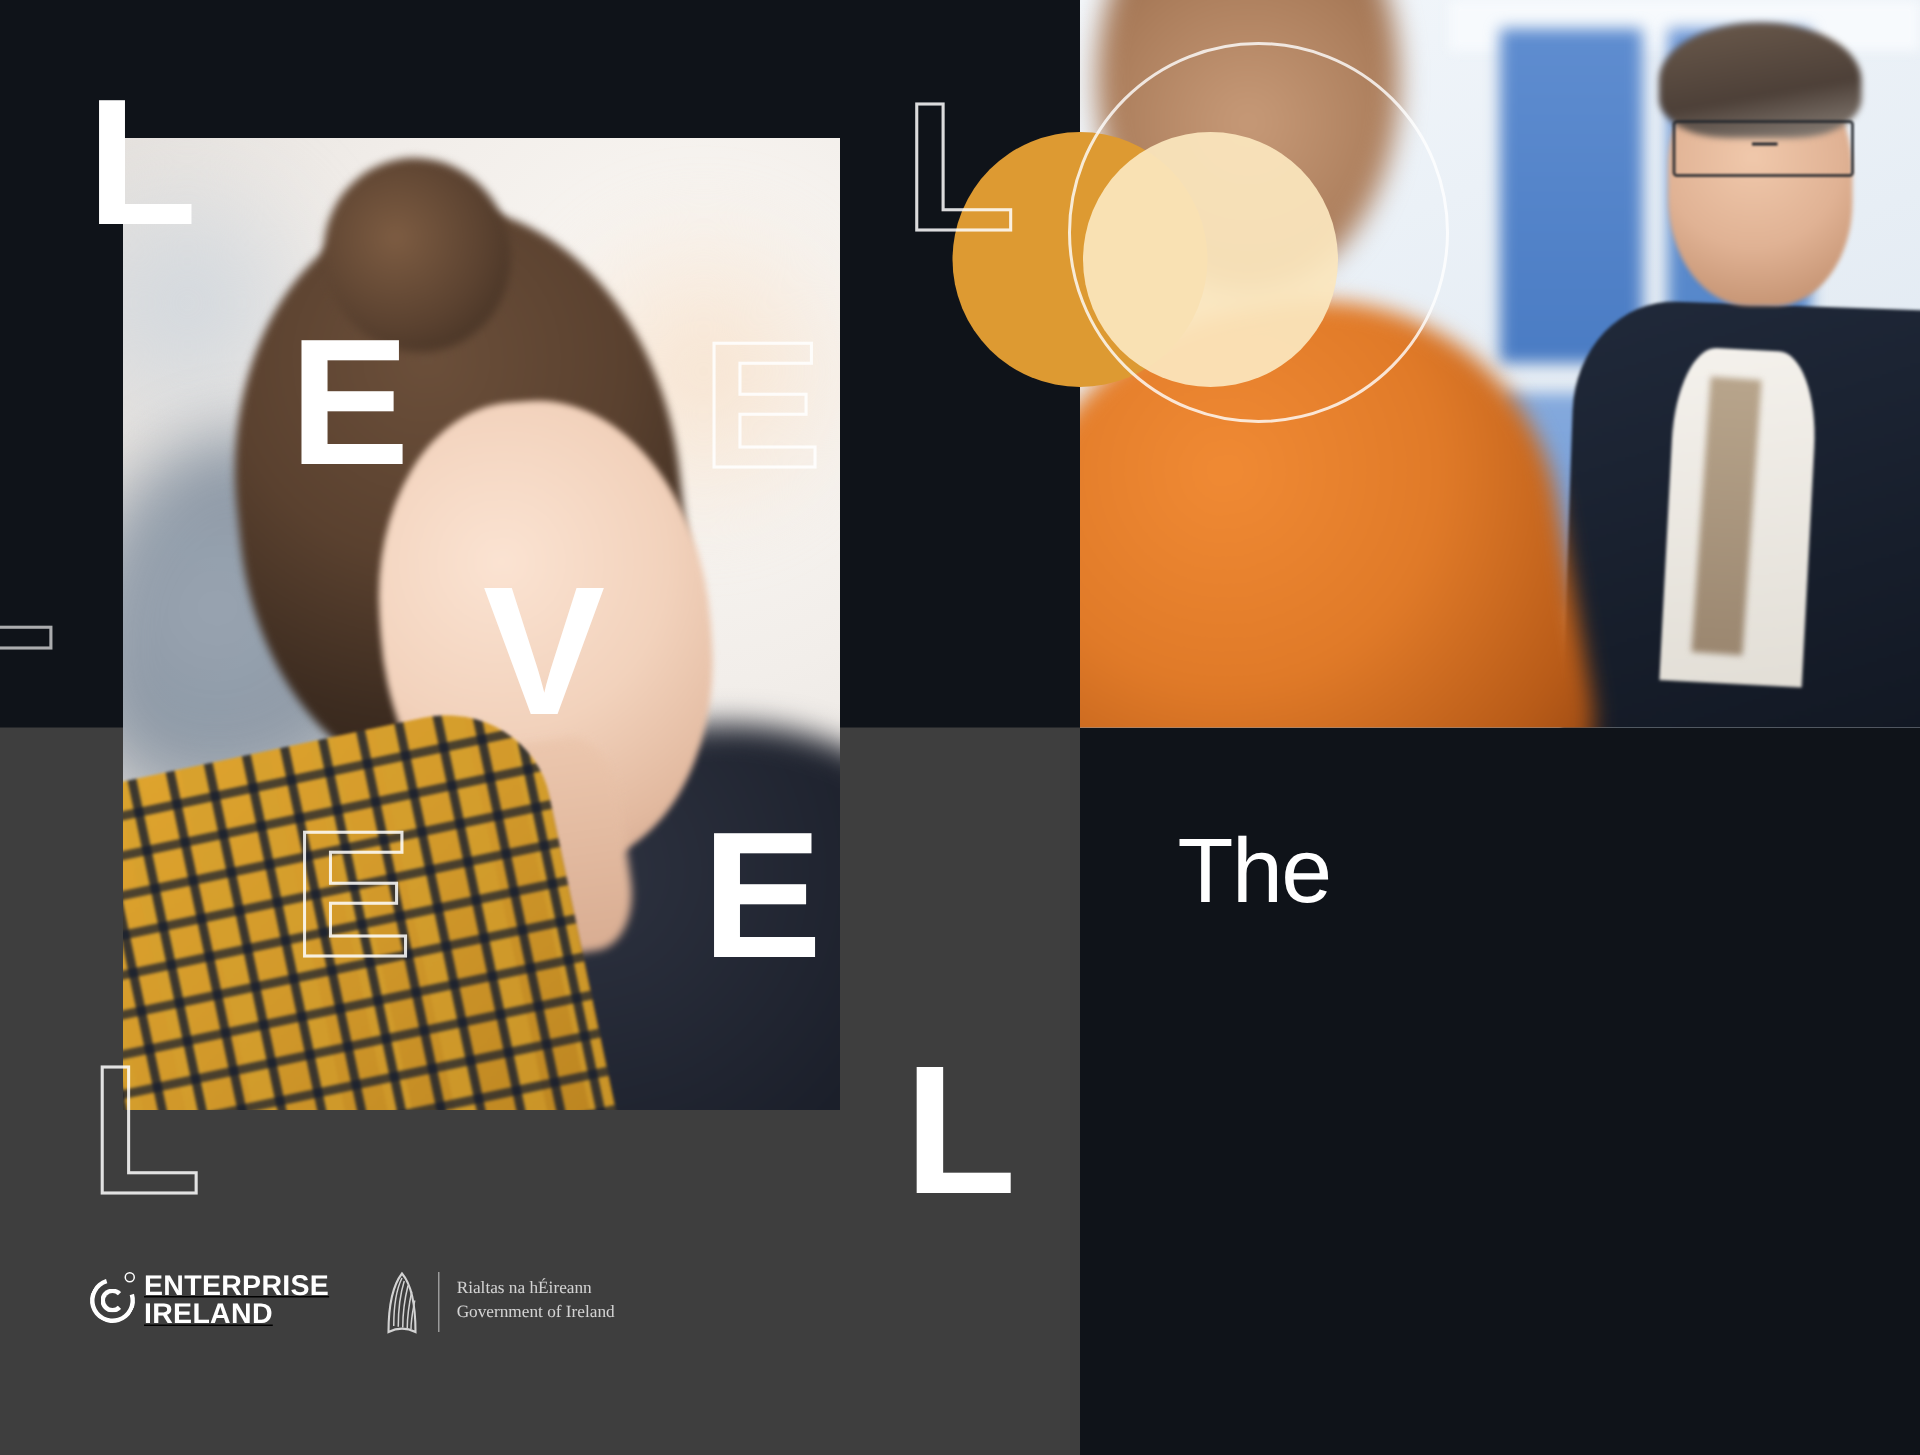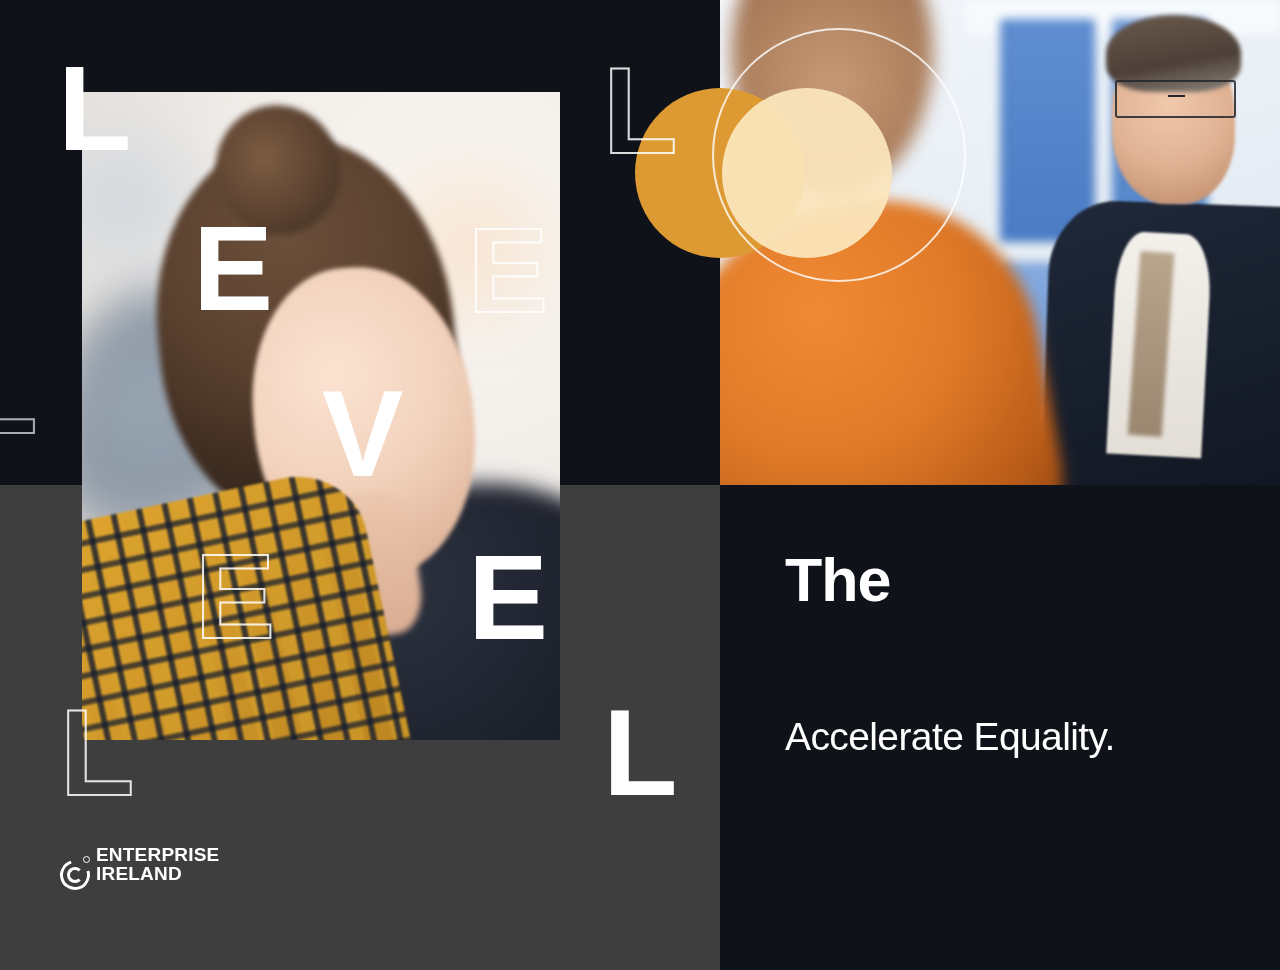--- a/index.html
+++ b/index.html
@@ -81,26 +81,26 @@
   .circle-ring{position:absolute;left:712px;top:28px;width:250px;height:250px;border-radius:50%;border:2px solid rgba(255,255,255,.80);}
 
   
   .mark{position:absolute;font-family:"Liberation Sans",sans-serif;font-weight:700;line-height:1;}
   .mark-solid{color:#ffffff;}
   .mark-outline{color:transparent;-webkit-text-stroke:2px rgba(255,255,255,.85);}
   .mark-outline.dim{-webkit-text-stroke:2px rgba(255,255,255,.65);}
 
   
   .copy{position:absolute;left:785px;top:550px;width:470px;}
-  .headline{color:#ffffff;font-weight:700;font-size:61px;line-height:.99;letter-spacing:-1px;margin:0;}
+  .headline{color:#ffffff;font-weight:400;font-size:61px;line-height:.99;letter-spacing:-1px;margin:0;}
   .subhead{color:#ffffff;font-weight:400;font-size:39px;line-height:1.22;letter-spacing:-.6px;margin:42px 0 0 0;}
 
   
   .logos{position:absolute;left:60px;top:846px;display:flex;align-items:center;gap:36px;}
-  .ei-logo{display:flex;align-items:flex-end;gap:9px;}
+  .ei-logo{display:flex;align-items:flex-start;gap:9px;text-decoration:underline;}
   .ei-mark{position:relative;width:27px;height:27px;}
   .ei-ring{position:absolute;left:0;top:3px;width:24px;height:24px;border:3.4px solid #fff;border-radius:50%;
            border-top-color:transparent;transform:rotate(28deg);}
   .ei-inner{position:absolute;left:7px;top:10px;width:10px;height:10px;border:3px solid #fff;border-radius:50%;
             border-right-color:transparent;}
   .ei-dot{position:absolute;right:-3px;top:-1px;width:5px;height:5px;border:1.6px solid #fff;border-radius:50%;}
   .ei-text{color:#fff;font-weight:700;font-size:19px;line-height:.99;letter-spacing:.2px;}
   .gov-logo{display:flex;align-items:center;gap:11px;opacity:.88;}
   .harp{width:26px;height:44px;}
   .gov-rule{width:1px;height:40px;background:rgba(255,255,255,.55);}
@@ -178,34 +178,49 @@
   <div class="circle-ring"></div>
 
   <div class="mark mark-outline" style="left:603px;top:50px;font-size:122px;z-index:5;">L</div>
 
   <div class="copy">
     <h1 class="headline">
       <span>The</span><br>
       <br>
     </h1>
     <p class="subhead">
-      <span>Accelerate Equality.</span><br>
+      <br>
     </p>
   </div>
 
   <div class="logos">
 
     <div class="ei-logo">
       <div class="ei-mark">
         <div class="ei-ring"></div>
         <div class="ei-inner"></div>
         <div class="ei-dot"></div>
       </div>
       <div class="ei-text">
         <span>ENTERPRISE</span><br>
         <span>IRELAND</span>
       </div>
     </div>
 
+    <div class="gov-logo">
+      <svg class="harp" viewBox="0 0 26 44" aria-hidden="true">
+        <path d="M4 42 C4 26 6 12 13 3 C19 10 22 24 22 42 C16 39 10 39 4 42 Z" fill="none" stroke="#e8e8e8" stroke-width="1.4"></path>
+        <path d="M7.5 38 C7.5 26 9 14 13 6" fill="none" stroke="#e8e8e8" stroke-width="1"></path>
+        <path d="M10.5 38.5 C10.5 27 12 16 14.5 8" fill="none" stroke="#e8e8e8" stroke-width="1"></path>
+        <path d="M13.5 39 C13.5 28 15 19 17 11" fill="none" stroke="#e8e8e8" stroke-width="1"></path>
+        <path d="M16.5 39.5 C16.5 30 18 22 19.5 15" fill="none" stroke="#e8e8e8" stroke-width="1"></path>
+        <path d="M19 40 C19 33 20.5 27 21.5 21" fill="none" stroke="#e8e8e8" stroke-width="1"></path>
+      </svg>
+      <div class="gov-rule"></div>
+      <div class="gov-text">
+        <span>Rialtas na hÉireann</span><br>
+        <span>Government of Ireland</span>
+      </div>
+    </div>
 
   </div>
 
 </div>
 
 </body></html>

